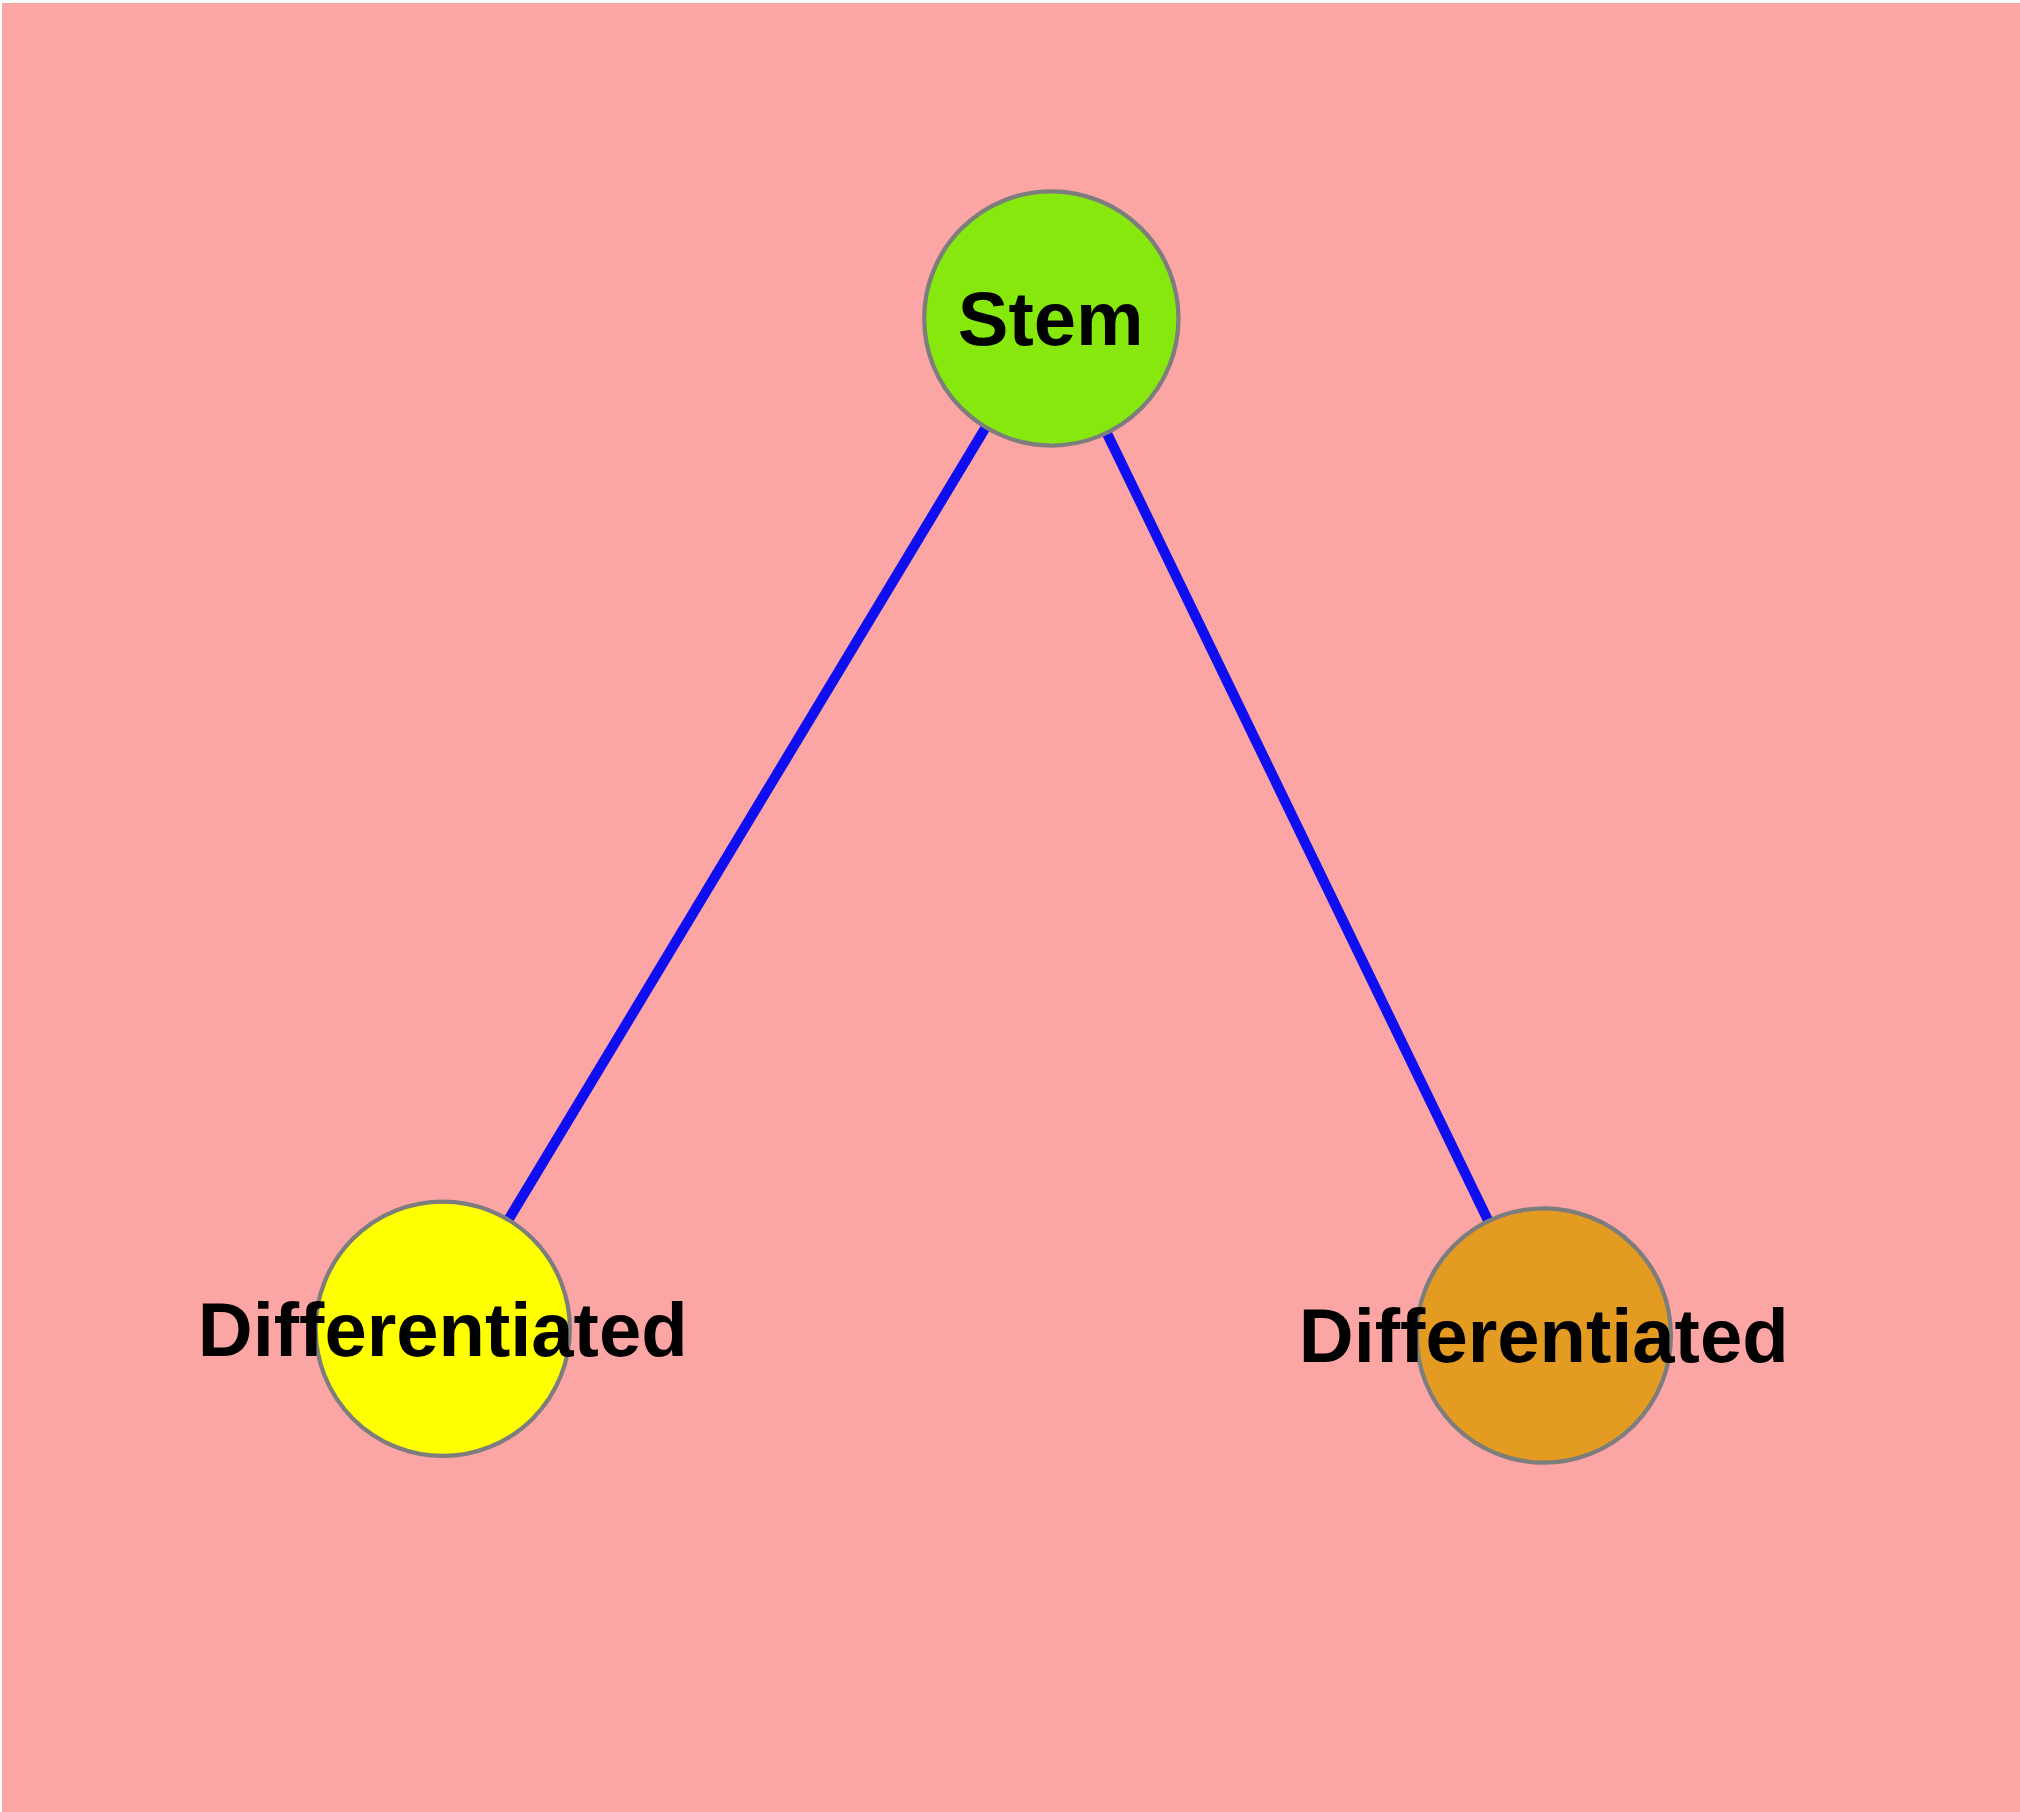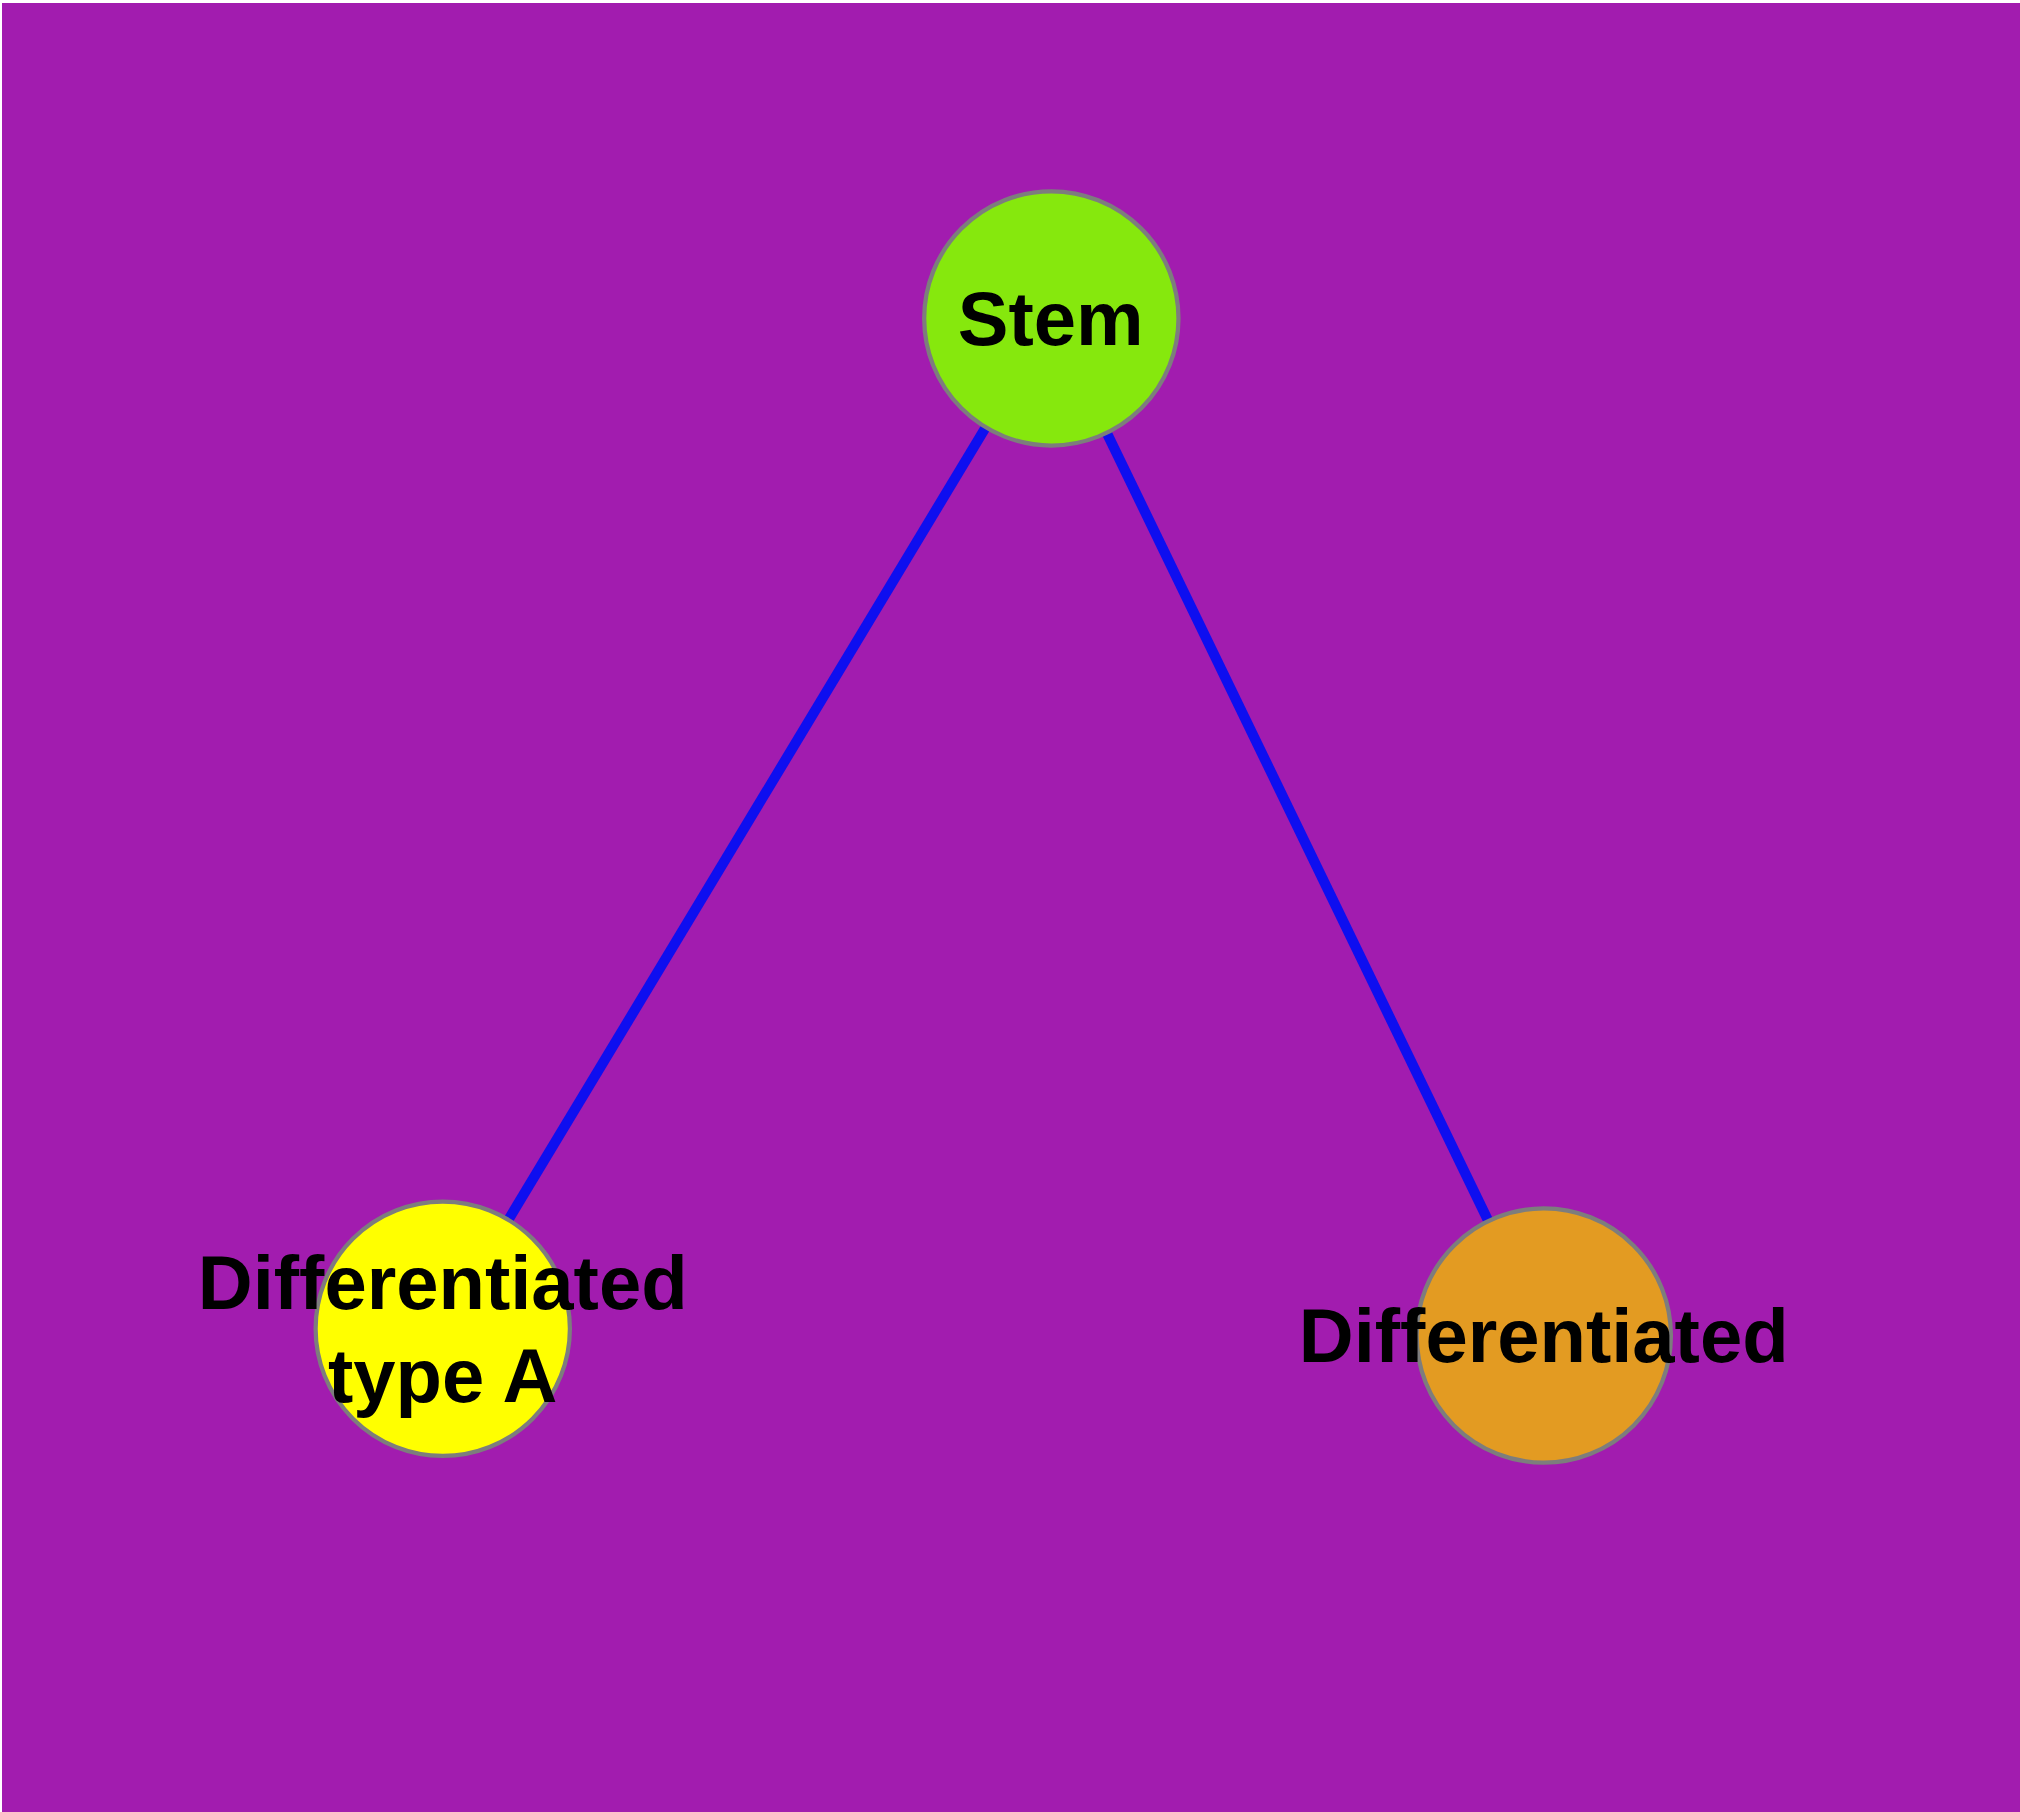--- a/index.html
+++ b/index.html
@@ -33,33 +33,32 @@
     font-weight: bold;
     font-size: 76px;
     line-height: 93px;
     white-space: nowrap;
     pointer-events: none;
   }
 </style>
 </head>
 <body style="background: rgb(255, 255, 255);">
 
-<div class="figure" id="figure" style="background: #a21caf;">
+<div class="figure" id="figure" style="background: #fca5a5;">
   <svg class="graph-svg" id="graph-svg" xmlns="http://www.w3.org/2000/svg" viewBox="0 0 2382 2134">
       <line x1="1238" y1="372" x2="520" y2="1564" stroke="#0E0EF0" stroke-width="12"></line>
       <line x1="1238" y1="372" x2="1819" y2="1572" stroke="#0E0EF0" stroke-width="12"></line>
       <circle cx="1238" cy="372" r="150" fill="#86E80D" stroke="#7D7D7D" stroke-width="5"></circle>
       <circle cx="520" cy="1564" r="150" fill="#FFFF00" stroke="#7D7D7D" stroke-width="5"></circle>
       <circle cx="1819" cy="1572" r="150" fill="#E39B22" stroke="#7D7D7D" stroke-width="5"></circle>
     </svg>
 
 <div class="node-label" style="left: 1049px; top: 315px; color: rgb(0, 0, 0);">
       <div>Stem</div>
     </div>
     <div class="node-label" style="left: 441px; top: 1326px; color: rgb(0, 0, 0);">
       <div>Differentiated</div>
-      <div>type A</div>
     </div>
     <div class="node-label" style="left: 1542px; top: 1332px; color: rgb(0, 0, 0);">
       <div>Differentiated</div>
     </div>
   </div>
 
 
 </body></html>

